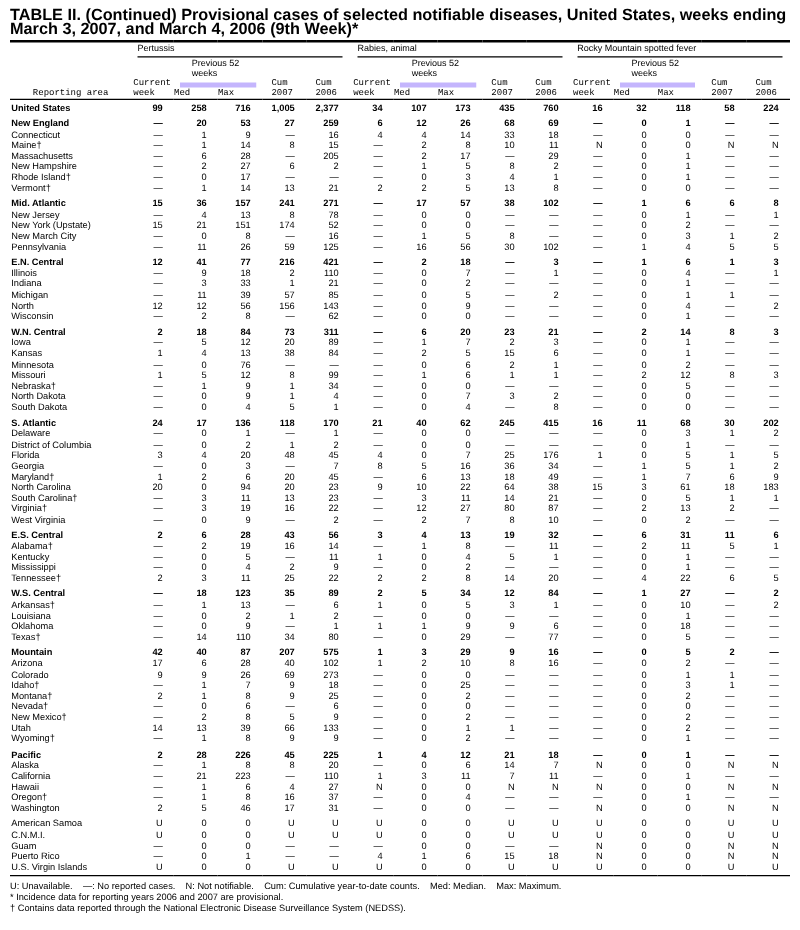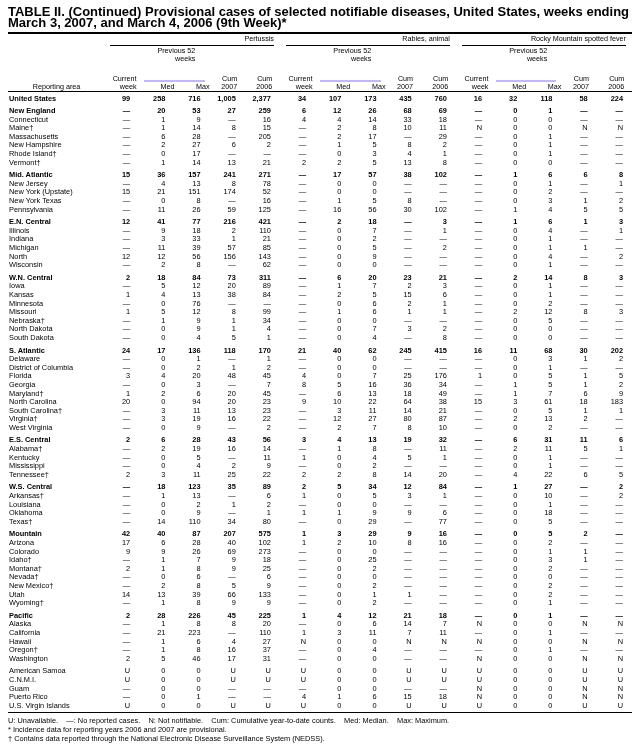--- a/index.html
+++ b/index.html
@@ -1,25 +1,25 @@
 <!DOCTYPE html>
 <html><head>
 <meta charset="utf-8">
 <style>
   html,body{margin:0;padding:0;background:#fff;color:#000;}
   body{width:640px;height:744px;overflow:hidden;font-family:"Liberation Sans",sans-serif;box-sizing:border-box;}
   .page{padding:7px 8px 0 8px;}
   .title{font-size:13px;font-weight:bold;line-height:10.5px;margin-bottom:4px;}
   table{border-collapse:collapse;table-layout:fixed;width:624px;border-top:2px solid #000;}
   col.c-area{width:96px;}
-  th{font-weight:normal;font-size:7.2px;line-height:8px;padding:1px 0 0 0;vertical-align:bottom;text-align:right;}
+  th{font-weight:normal;font-size:7.2px;line-height:8px;padding:1px 0 0 0;vertical-align:bottom;text-align:left;}
   th.area-head{text-align:center;padding-left:1px;}
-  .hdr-b{border-bottom:1px solid #000;}
+  .hdr-b{border-bottom:1px solid #000;font-family:Liberation Mono, monospace;}
   .g-u{border-bottom:1px solid #000;margin:0 6px;padding-bottom:2px;}
-  .p-u{border-bottom:2px solid #c4b5fd;margin:0 5px;padding-bottom:17px;}
+  .p-u{border-bottom:4px solid #c4b5fd;margin:0 5px;padding-bottom:3px;}
   .w-prev{width:42px;margin:0 auto;}
   .w-cur{width:30px;margin:0 auto;}
   .w-cum{width:20px;margin:0 auto;}
   td{font-size:7.4px;line-height:8.6px;padding:0;vertical-align:bottom;}
   td.area{text-align:left;white-space:nowrap;padding-left:1px;overflow:hidden;}
   td.num{text-align:right;padding-right:9px;white-space:nowrap;}
   tr.bold td{font-weight:bold;}
   tr.sec-start td{padding-top:4px;}
   tbody tr:first-child td{padding-top:2.5px;}
   tbody tr:last-child td{border-bottom:1px solid #000;padding-bottom:1.5px;}
@@ -298,21 +298,21 @@
           <td class="num">0</td>
           <td class="num">—</td>
           <td class="num">—</td>
           <td class="num">—</td>
           <td class="num">0</td>
           <td class="num">2</td>
           <td class="num">—</td>
           <td class="num">—</td>
         </tr>
         <tr>
-          <td class="area">New York Texas</td>
+          <td class="area">New March City</td>
           <td class="num">—</td>
           <td class="num">0</td>
           <td class="num">8</td>
           <td class="num">—</td>
           <td class="num">16</td>
           <td class="num">—</td>
           <td class="num">1</td>
           <td class="num">5</td>
           <td class="num">8</td>
           <td class="num">—</td>

